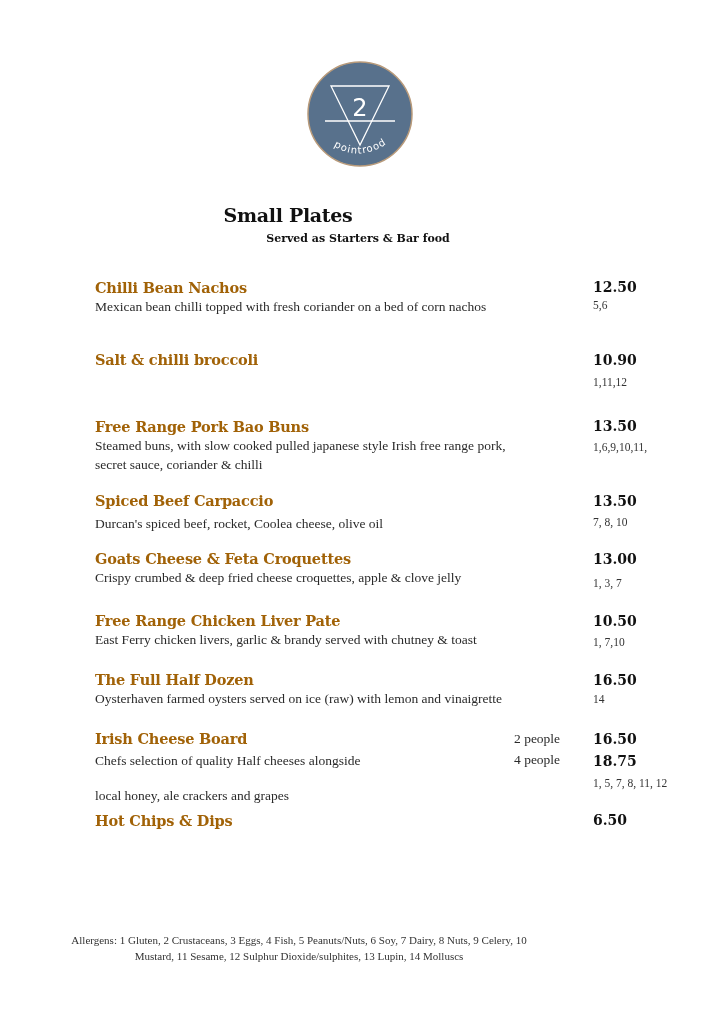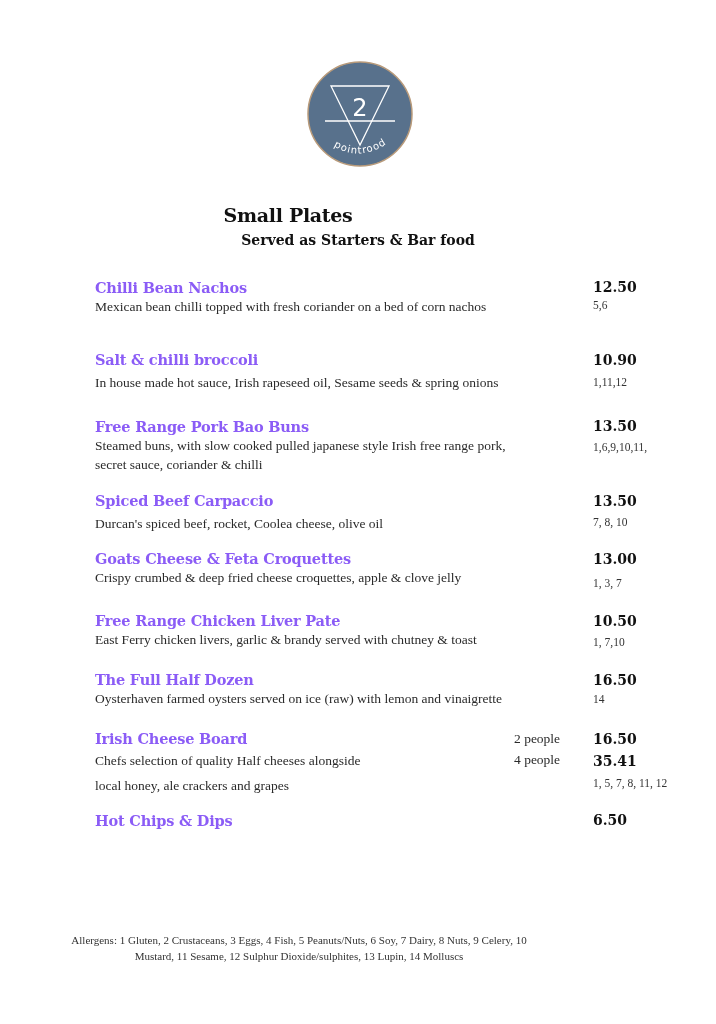--- a/index.html
+++ b/index.html
@@ -2,23 +2,23 @@
 <html><head>
 <meta charset="utf-8">
 <style>
   html, body { margin: 0; padding: 0; background: #ffffff; }
   body { width: 716px; height: 1024px; position: relative; overflow: hidden;
          font-family: "DejaVu Serif", "Liberation Serif", serif; color: #1a1a1a; }
   .logo { position: absolute; left: 307px; top: 61px; width: 106px; height: 106px; }
   .title { position: absolute; left: 0; width: 576px; top: 204px; text-align: center;
            font-family: "DejaVu Serif", serif; font-weight: bold; font-size: 19px; color: #111; letter-spacing: -0.3px; }
   .subtitle { position: absolute; left: 0; width: 716px; top: 232px; text-align: center;
-           font-family: "DejaVu Serif", serif; font-weight: bold; font-size: 14px; color: #111; }
+           font-family: "DejaVu Serif", serif; font-weight: bold; font-size: 11px; color: #111; }
   .item { position: absolute; left: 95px; width: 580px; }
-  .item-name { font-family: "DejaVu Serif", serif; font-weight: bold; font-size: 14.5px; color: #8b5cf6; line-height: 18px; letter-spacing: -0.2px; }
+  .item-name { font-family: "DejaVu Serif", serif; font-weight: bold; font-size: 14.5px; color: #a16207; line-height: 18px; letter-spacing: -0.2px; }
   .item-desc { font-family: "Liberation Serif", serif; font-size: 13.5px; color: #2a2a2a; line-height: 19px; }
   .price { position: absolute; left: 593px; font-family: "DejaVu Serif", serif; font-weight: bold; font-size: 14px; color: #111; }
   .allergen { position: absolute; left: 593px; font-family: "Liberation Serif", serif; font-size: 11.5px; color: #333; }
   .people { position: absolute; left: 514px; font-family: "Liberation Serif", serif; font-size: 13.5px; color: #2a2a2a; }
   .footer { position: absolute; left: 0; width: 598px; text-align: center; font-family: "Liberation Serif", serif; font-size: 11px; color: #333; line-height: 16px; }
   .footer-bold { font-weight: bold; color: #111; }
 </style>
 </head>
 <body>
 
@@ -38,21 +38,20 @@
 
 <div class="item" style="top:279px">
   <div class="item-name">Chilli Bean Nachos</div>
   <div class="item-desc">Mexican bean chilli topped with fresh coriander on a bed of corn nachos</div>
 </div>
 <div class="price" style="top:279px">12.50</div>
 <div class="allergen" style="top:299px">5,6</div>
 
 <div class="item" style="top:351px">
   <div class="item-name">Salt &amp; chilli broccoli</div>
-  <div class="item-desc" style="margin-top:4px">In house made hot sauce, Irish rapeseed oil, Sesame seeds &amp; spring onions</div>
 </div>
 <div class="price" style="top:352px">10.90</div>
 <div class="allergen" style="top:376px">1,11,12</div>
 
 <div class="item" style="top:418px">
   <div class="item-name">Free Range Pork Bao Buns</div>
   <div class="item-desc">Steamed buns, with slow cooked pulled japanese style Irish free range pork,</div>
   <div class="item-desc">secret sauce, coriander &amp; chilli</div>
 </div>
 <div class="price" style="top:418px">13.50</div>
@@ -82,26 +81,26 @@
 <div class="item" style="top:671px">
   <div class="item-name">The Full Half Dozen</div>
   <div class="item-desc">Oysterhaven farmed oysters served on ice (raw) with lemon and vinaigrette</div>
 </div>
 <div class="price" style="top:672px">16.50</div>
 <div class="allergen" style="top:693px">14</div>
 
 <div class="item" style="top:730px">
   <div class="item-name">Irish Cheese Board</div>
   <div class="item-desc" style="margin-top:3px">Chefs selection of quality Half cheeses alongside</div>
-  <div class="item-desc" style="margin-top:6px">local honey, ale crackers and grapes</div>
+  <div class="item-desc" style="margin-top:16px">local honey, ale crackers and grapes</div>
 </div>
 <div class="people" style="top:731px">2  people</div>
 <div class="people" style="top:752px">4  people</div>
 <div class="price" style="top:731px">16.50</div>
-<div class="price" style="top:753px">35.41</div>
+<div class="price" style="top:753px">18.75</div>
 <div class="allergen" style="top:777px">1, 5, 7, 8, 11, 12</div>
 
 <div class="item" style="top:812px">
   <div class="item-name">Hot Chips &amp; Dips</div>
 </div>
 <div class="price" style="top:812px">6.50</div>
 
 <div class="footer" style="top:932px">
   <div>Allergens: 1 Gluten, 2 Crustaceans, 3 Eggs, 4 Fish, 5 Peanuts/Nuts, 6 Soy, 7 Dairy, 8 Nuts, 9 Celery, 10</div>
   <div>Mustard, 11 Sesame, 12 Sulphur Dioxide/sulphites, 13 Lupin, 14 Molluscs</div>

